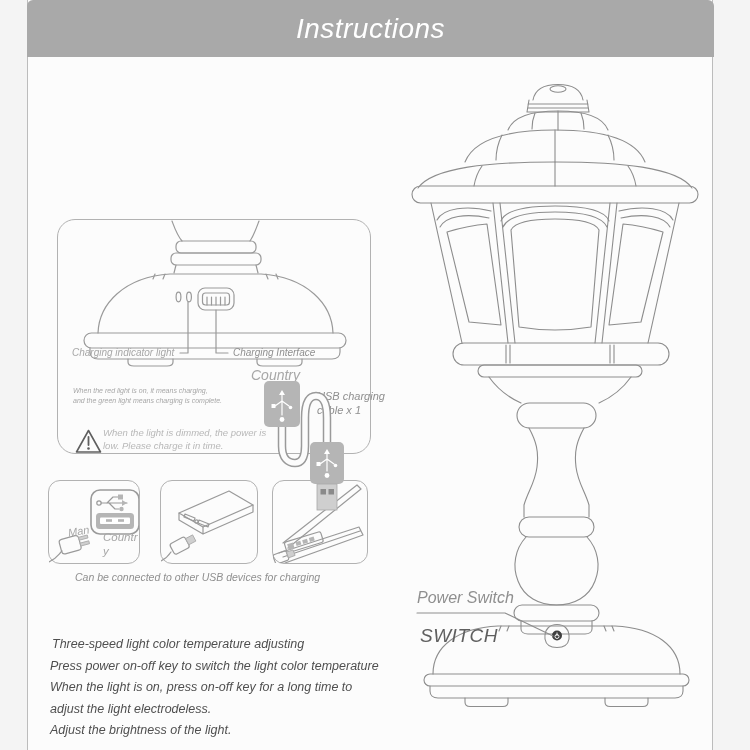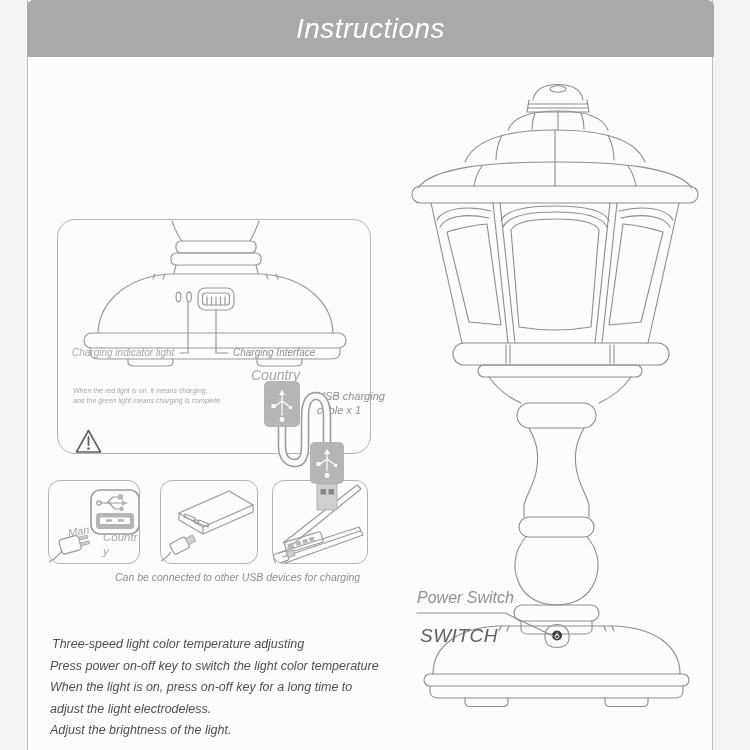--- a/index.html
+++ b/index.html
@@ -72,20 +72,24 @@
   <div class="abs note" style="left:73px;top:386px;">
     <span style="display:block">When the red light is on, it means charging,</span>
     <span style="display:block">and the green light means charging is complete.</span>
   </div>
 
   <svg class="abs" style="left:75px;top:429px;" width="27" height="25" viewBox="0 0 27 25">
     <path d="M13.5,1.5 L25.5,23 L1.5,23 Z" fill="none" stroke="var(--warning_icon,#5f5f5f)" stroke-width="1.6" stroke-linejoin="round"></path>
     <path d="M13.5,8 V16" stroke="var(--warning_icon,#5f5f5f)" stroke-width="1.8" stroke-linecap="round"></path>
     <circle cx="13.5" cy="19.5" r="1.3" fill="var(--warning_icon,#5f5f5f)"></circle>
   </svg>
+  <div class="abs warn-text" style="left:103px;top:426px;">
+    <span style="display:block">When the light is dimmed, the power is</span>
+    <span style="display:block">low. Please charge it in time.</span>
+  </div>
 
   <div class="lbl lbl-light" style="left:251px;top:367px;font-size:14px;">Country</div>
   <div class="abs lbl-mid" style="left:317px;top:390px;font-size:11px;line-height:13.5px;">
     <span style="display:block">USB charging</span>
     <span style="display:block">cable x 1</span>
   </div>
 
   <div class="dev-box" style="left:48px;width:92px;">
     <svg width="90" height="82" viewBox="0 0 90 82">
       <rect class="ln" x="42" y="9" width="48" height="44" rx="9" style="stroke-width:1.6"></rect>
@@ -154,21 +158,21 @@
     <circle cx="95.5" cy="105.5" r="1.8" fill="#fff"></circle>
     <circle cx="87" cy="115.5" r="2.4" fill="#fff"></circle>
     <rect class="mfill" x="77" y="124" width="20" height="26"></rect>
     <rect x="80.5" y="129" width="5.5" height="5.5" fill="#8a8a8a"></rect>
     <rect x="88.5" y="129" width="5.5" height="5.5" fill="#8a8a8a"></rect>
   </svg>
 
   <div class="lbl lbl-light" style="left:68px;top:525px;font-size:11px;transform:rotate(-9deg);">Man</div>
   <div class="abs lbl-light" style="left:103px;top:530px;width:36px;font-size:11.5px;line-height:14px;word-break:break-all;">Country</div>
 
-  <div class="lbl lbl-mid" style="left:75px;top:571px;font-size:10.5px;margin-left:40px;">Can be connected to other USB devices for charging</div>
+  <div class="lbl lbl-mid" style="left:75px;top:571px;font-size:10.5px;">Can be connected to other USB devices for charging</div>
 
   <svg class="abs" style="left:405px;top:80px;" width="300" height="630" viewBox="0 0 300 630">
     <path class="lampln" d="M128,20 C130,9 140,4.5 153,4.5 C166,4.5 176,9 178,20"></path>
     <ellipse class="lampln" cx="153" cy="9" rx="8" ry="3.2"></ellipse>
     <path class="lampln" d="M124,20 L122,32 M182,20 L184,32 M123,24 H183 M122.5,28 H183.5 M122,32 H184"></path>
     <path class="lampln" d="M103,50 C109,35 130,31 153,31 C176,31 197,35 203,50"></path>
     <path class="lampln" d="M130,33 C128,38 127,44 127,49 M153,31 V50 M176,33 C178,38 179,44 179,49"></path>
     <path class="lampln" d="M60,82 C70,57 110,50 150,50 C192,50 230,57 240,82"></path>
     <path class="lampln" d="M97,55 C93,63 91,72 91,80 M150,50 V82 M203,55 C207,63 209,72 209,80"></path>
     <path class="lampln" d="M13,108 C28,87 85,82 150,82 C215,82 272,87 287,108"></path>

